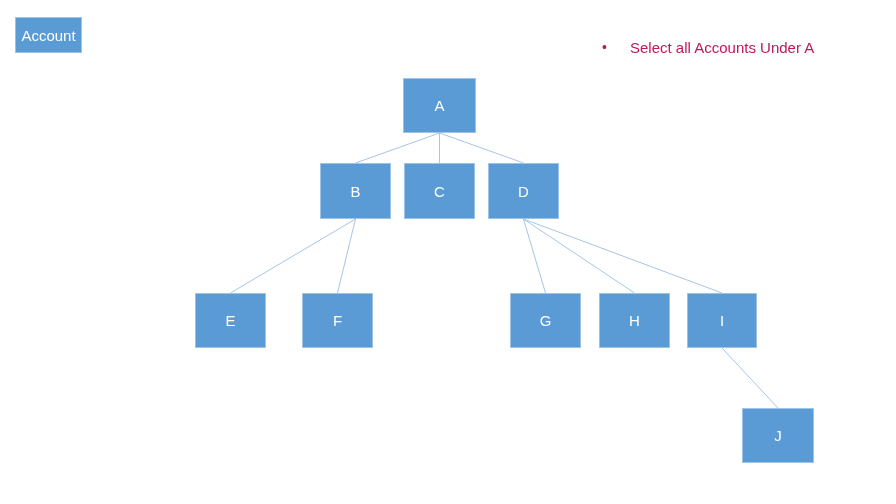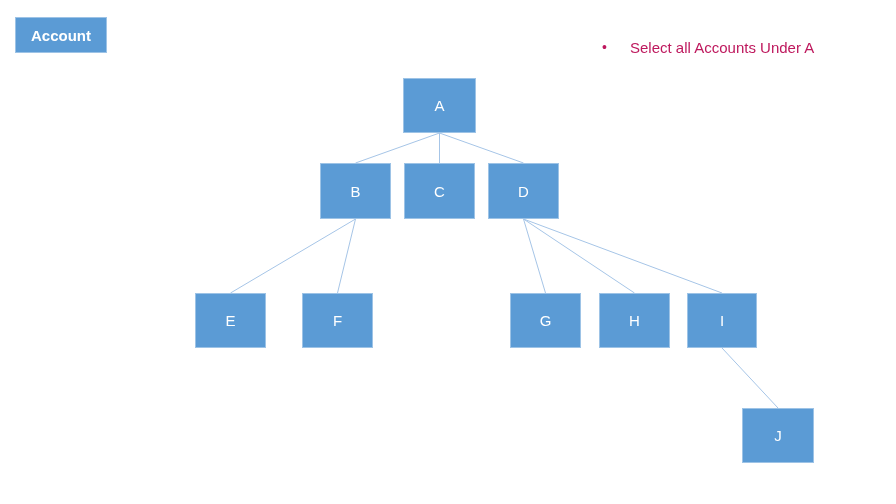--- a/index.html
+++ b/index.html
@@ -5,26 +5,26 @@
   html,body{margin:0;padding:0;background:#fff;}
   #stage{
     position:relative;
     width:896px;height:504px;
     background:var(--bg,#ffffff);
     font-family:"Liberation Sans", sans-serif;
     overflow:hidden;
   }
   
   #account-chip{
-    position:absolute;left:15px;top:17px;width:92px;height:36px;
+    position:absolute;left:15px;top:17px;width:67px;height:36px;
     background:var(--node-fill,#5b9bd5);
     border:1px solid var(--node-border,#9dc3e6);
     box-sizing:border-box;
     display:flex;align-items:center;justify-content:center;
-    color:#ffffff;font-size:15px;font-weight:bold;
+    color:#ffffff;font-size:15px;
   }
   
   #notes{
     position:absolute;left:598px;top:37px;width:262px;
     margin:0;padding:0;list-style:none;
     color:#202020;font-size:15px;line-height:21px;
   }
   #notes li{position:relative;padding-left:32px;}
   #notes li::before{
     content:"\2022";

